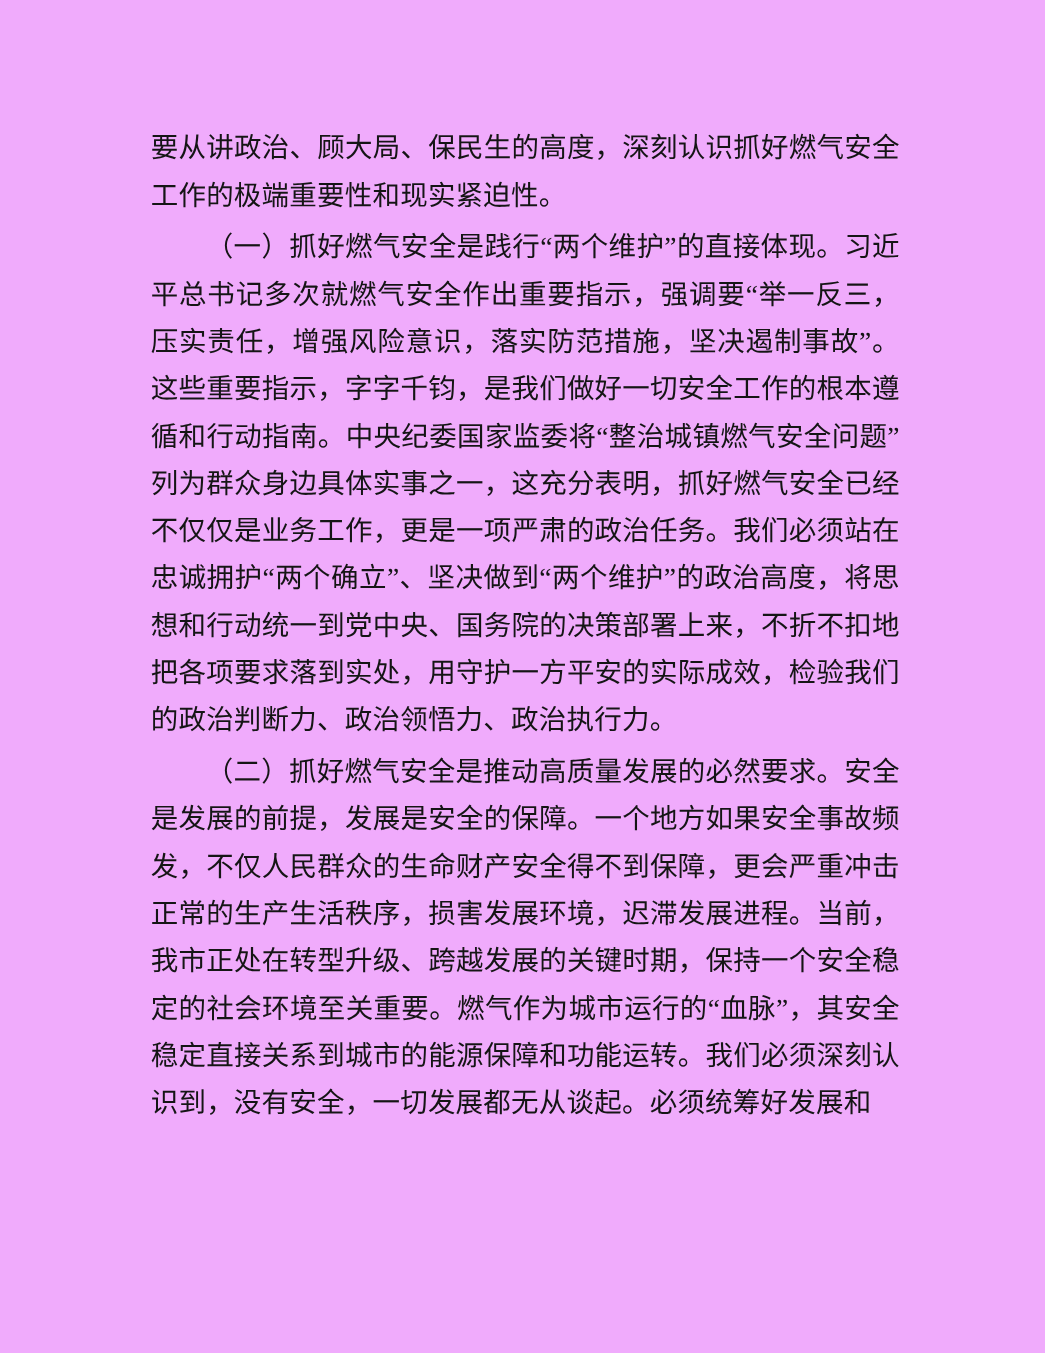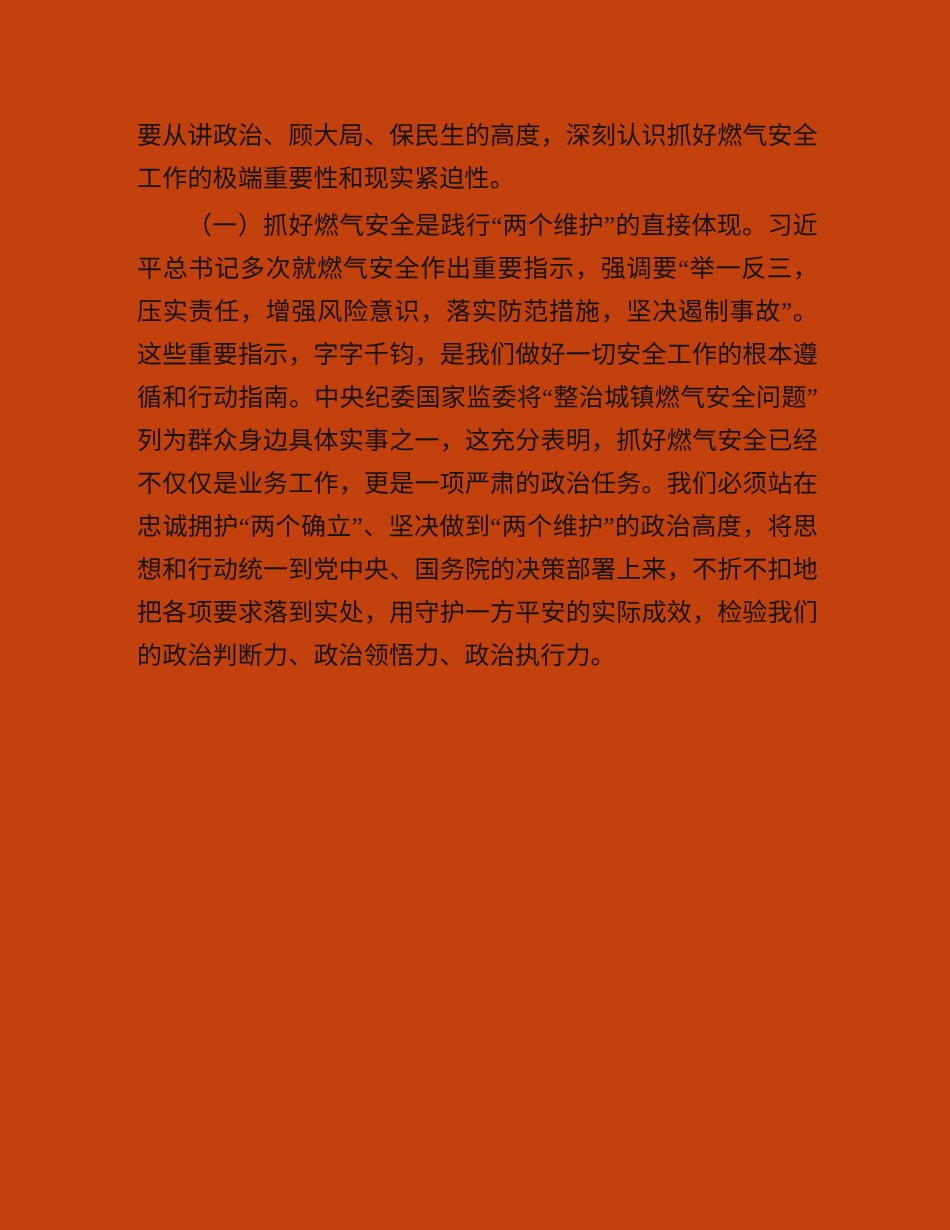--- a/index.html
+++ b/index.html
@@ -4,21 +4,21 @@
 <style>
   html, body {
     margin: 0;
     padding: 0;
     background: #ffffff;
   }
   .page {
     position: relative;
     width: 950px;
     height: 1230px;
-    background: #c2410c;
+    background: #f0abfc;
     overflow: hidden;
   }
   .content {
     position: absolute;
     left: 137px;
     top: 114px;
     width: 681px;
     color: #151515;
     font-family: "Liberation Serif", "DejaVu Serif", serif;
     font-size: 25px;
@@ -36,14 +36,15 @@
     margin-top: 4px;
   }
 </style>
 </head>
 <body>
 
 <div class="page">
   <div class="content">
     <p class="para">要从讲政治、顾大局、保民生的高度，深刻认识抓好燃气安全工作的极端重要性和现实紧迫性。</p>
     <p class="para indented">（一）抓好燃气安全是践行“两个维护”的直接体现。习近平总书记多次就燃气安全作出重要指示，强调要“举一反三，压实责任，增强风险意识，落实防范措施，坚决遏制事故”。这些重要指示，字字千钧，是我们做好一切安全工作的根本遵循和行动指南。中央纪委国家监委将“整治城镇燃气安全问题”列为群众身边具体实事之一，这充分表明，抓好燃气安全已经不仅仅是业务工作，更是一项严肃的政治任务。我们必须站在忠诚拥护“两个确立”、坚决做到“两个维护”的政治高度，将思想和行动统一到党中央、国务院的决策部署上来，不折不扣地把各项要求落到实处，用守护一方平安的实际成效，检验我们的政治判断力、政治领悟力、政治执行力。</p>
+    <p class="para indented">（二）抓好燃气安全是推动高质量发展的必然要求。安全是发展的前提，发展是安全的保障。一个地方如果安全事故频发，不仅人民群众的生命财产安全得不到保障，更会严重冲击正常的生产生活秩序，损害发展环境，迟滞发展进程。当前，我市正处在转型升级、跨越发展的关键时期，保持一个安全稳定的社会环境至关重要。燃气作为城市运行的“血脉”，其安全稳定直接关系到城市的能源保障和功能运转。我们必须深刻认识到，没有安全，一切发展都无从谈起。必须统筹好发展和</p>
   </div>
 </div>
 
 </body></html>

